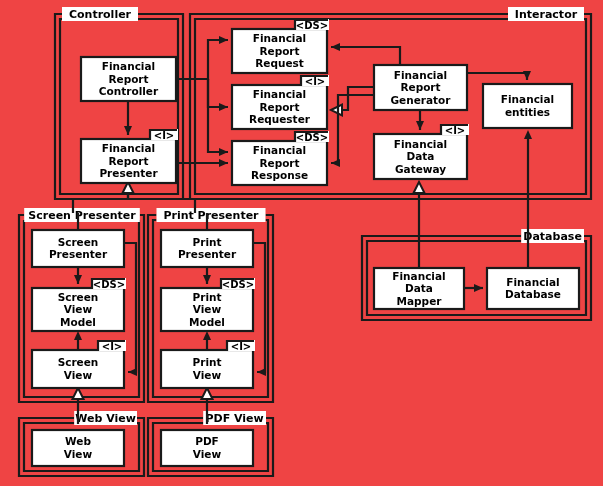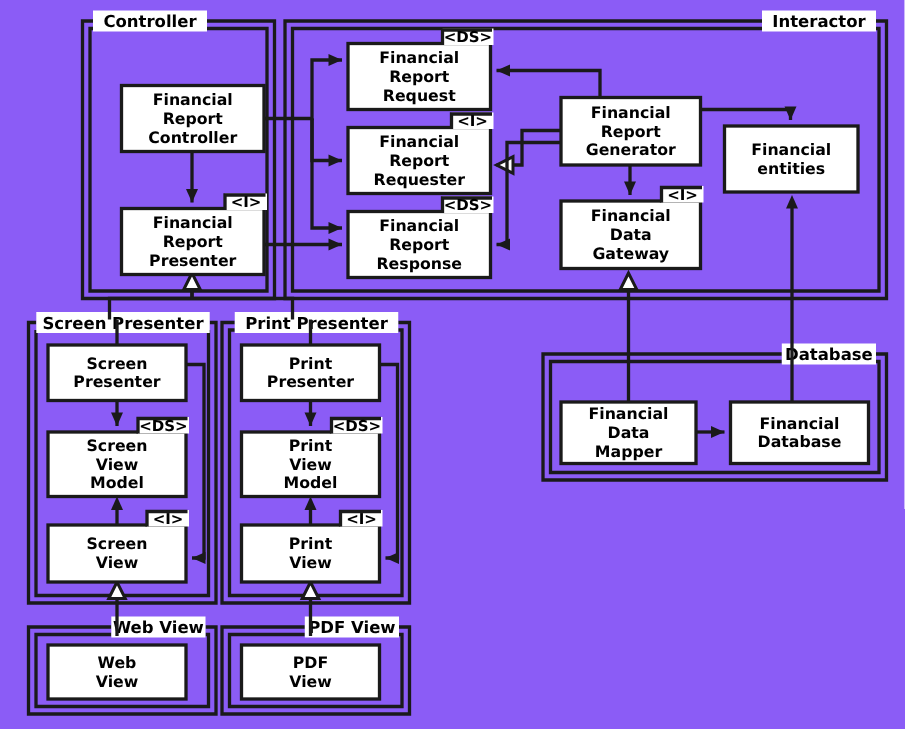--- a/index.html
+++ b/index.html
@@ -4,21 +4,21 @@
 <style>
   html, body {
     margin: 0;
     padding: 0;
     background: #ffffff;
   }
   #canvas-wrap {
     position: relative;
     width: 603px;
     height: 486px;
-    background: #8b5cf6;
+    background: #ef4444;
     overflow: hidden;
     font-family: "DejaVu Sans", sans-serif;
   }
   svg#diagram {
     position: absolute;
     top: 0;
     left: 0;
     width: 603px;
     height: 486px;
     display: block;

